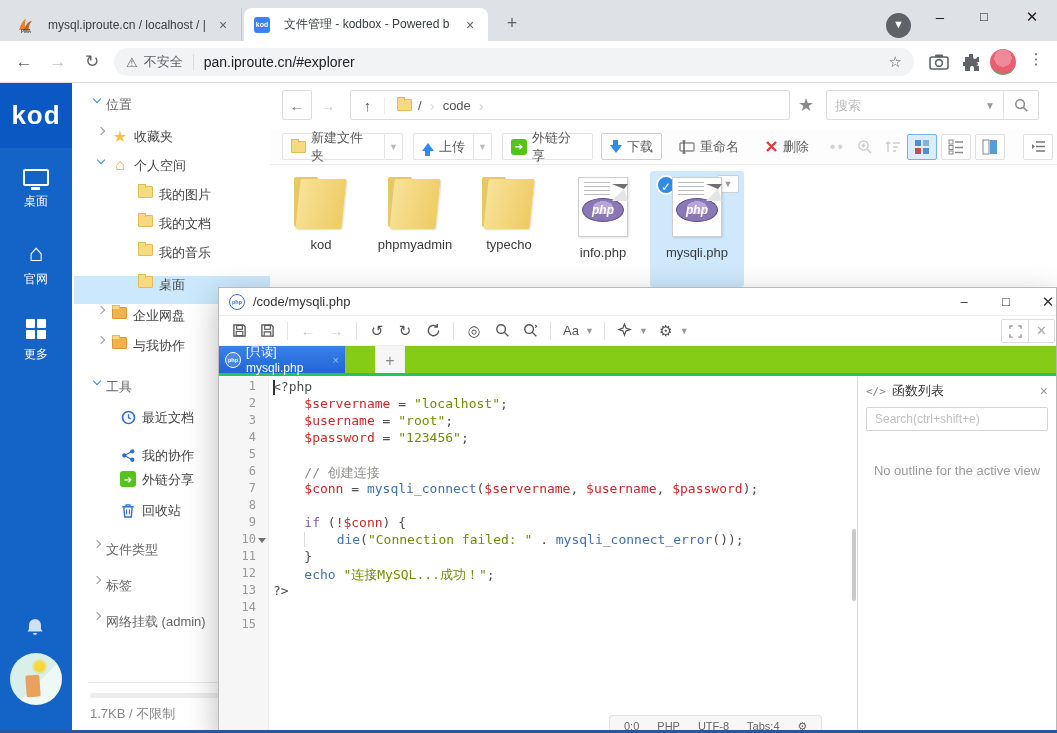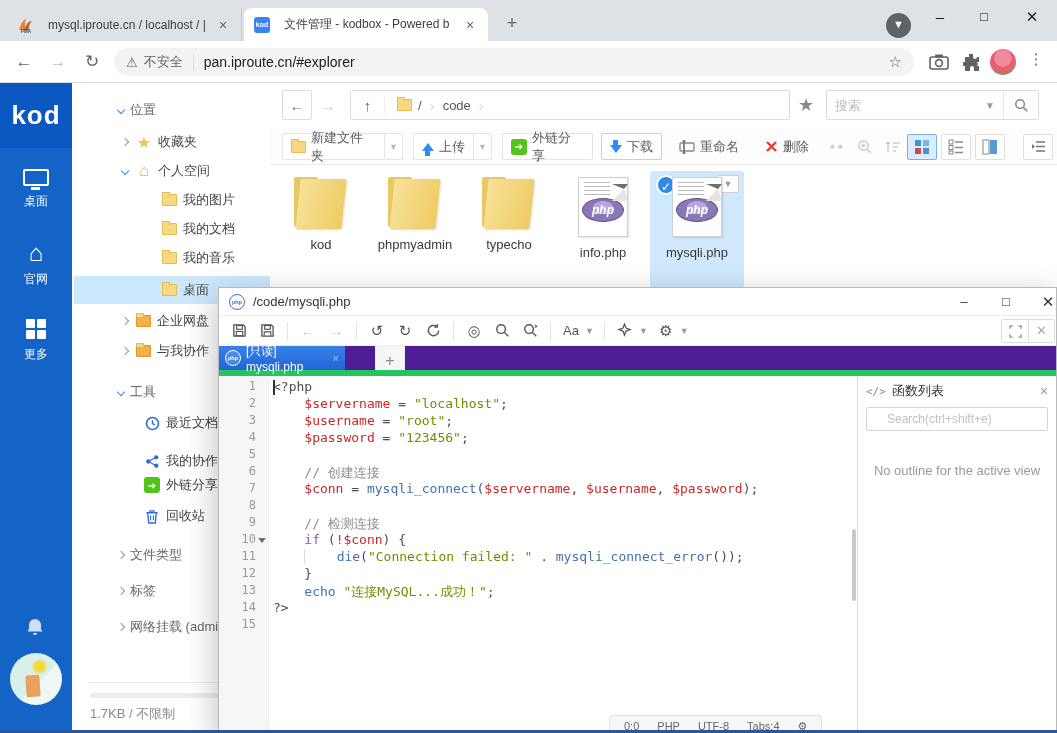--- a/index.html
+++ b/index.html
@@ -48,21 +48,21 @@
   .ri-home { font-size:24px; line-height:22px; font-weight:bold; }
   .ri-grid { width:20px; height:20px; display:grid; grid-template-columns:9px 9px; grid-template-rows:9px 9px; gap:2px; }
   .ri-grid i { background:#fff; border-radius:1px; }
   #rail-bell { position:absolute; left:24px; top:533px; }
   #rail-avatar { position:absolute; left:10px; top:570px; width:52px; height:52px; border-radius:50%; background:linear-gradient(135deg,#d9efe9 0 55%, #eef8f4 56%); overflow:hidden; }
   #rail-avatar .pot { position:absolute; left:16px; top:22px; width:14px; height:22px; background:#e8a25e; border-radius:2px; transform:rotate(-4deg); }
   #rail-avatar .flower { position:absolute; left:24px; top:8px; width:11px; height:11px; background:#f7d73e; border-radius:50%; box-shadow:0 0 0 2px rgba(247,215,62,.45); }
 
   
   #tree { position:absolute; left:72px; top:0; width:198px; height:650px; background:#fff; }
-  .trow { position:absolute; left:0; width:198px; height:28px; display:flex; align-items:center; font-size:13px; color:#444;margin-left:24px; }
+  .trow { position:absolute; left:0; width:198px; height:28px; display:flex; font-size:13px; color:#444; }
   .trow .lbl { margin-left:6px; white-space:nowrap; }
   .sechead { color:#666; }
   .ch { width:6px; height:6px; border-right:1.6px solid #999; border-bottom:1.6px solid #999; display:inline-block; flex:none; }
   .ch.right { transform:rotate(-45deg); }
   .ch.down { transform:rotate(45deg); border-color:#2d8cf0; }
   .ind0 { padding-left:22px; } .ind1 { padding-left:26px; } .ind2 { padding-left:58px; }
   .fld-s { width:15px; height:12px; background:#f7d981; border:1px solid #e4bc55; border-radius:1px; position:relative; flex:none; margin-left:8px; }
   .fld-s:before { content:""; position:absolute; top:-3px; left:-1px; width:6px; height:3px; background:#f7d981; border:1px solid #e4bc55; border-bottom:none; border-radius:1px 1px 0 0; }
   .fld-o { background:#f5b149; border-color:#dd9630; }
   .tico { width:16px; height:16px; flex:none; margin-left:8px; display:flex; align-items:center; justify-content:center; }
@@ -127,21 +127,21 @@
   #ed-title-text { font-size:13px; color:#333; margin-left:8px; }
   .ed-winbtn { position:absolute; top:0; width:38px; height:27px; text-align:center; line-height:27px; font-size:13px; color:#333; }
   #ed-min { left:726px; } #ed-max { left:768px; } #ed-close { left:810px; font-size:15px; }
   #ed-toolbar { position:relative; height:30px; border-bottom:1px solid #f0f0f0; display:flex; align-items:center; padding-left:8px; gap:4px; }
   .eico { width:24px; height:22px; display:flex; align-items:center; justify-content:center; color:#555; font-size:15px; }
   .eico.dis { color:#ccc; }
   .esep { width:1px; height:18px; background:#e3e3e3; margin:0 4px; }
   .ecaret { font-size:9px; color:#999; margin-left:-2px; margin-right:2px; }
   #ed-fs { position:absolute; left:782px; top:3px; width:28px; height:24px; border:1px solid #ddd; border-radius:2px 0 0 2px; display:flex; align-items:center; justify-content:center; }
   #ed-x { position:absolute; left:810px; top:3px; width:26px; height:24px; border:1px solid #ddd; border-left:none; border-radius:0 2px 2px 0; color:#aaa; text-align:center; line-height:22px; font-size:13px; }
-  #ed-tabs { height:30px; background:#4c1d95; border-bottom:6px solid #22c55e; display:flex; }
+  #ed-tabs { height:30px; background:#84cc16; border-bottom:3px solid #22c55e; display:flex; }
   #ed-tab-active { width:126px; background:linear-gradient(#3a80e8,#2166d6); color:#fff; font-size:12px; display:flex; align-items:center; padding:0 6px; gap:5px; }
   #ed-tab-active .php-mini { border-color:#fff; color:#fff; background:rgba(255,255,255,.15); }
   #ed-tab-x { color:#9cc0f5; font-size:11px; margin-left:auto; }
   #ed-tab-plus { width:30px; text-align:center; line-height:30px; color:#888; font-size:16px; margin-left:30px; border-left:1px solid #eee; border-right:1px solid #eee; background:#f6f6f6; }
 
   #ed-content { position:absolute; left:0; top:89px; width:837px; bottom:0; display:flex; }
   #gutter { width:50px; background:#f6f6f6; border-right:1px solid #ededed; padding-top:2px; }
   .gut-row { height:17px; line-height:17px; text-align:right; padding-right:12px; font:12px "DejaVu Sans Mono", monospace; color:#999; position:relative; }
   .fold { position:absolute; right:2px; top:6px; width:0; height:0; border-left:4px solid transparent; border-right:4px solid transparent; border-top:5px solid #707070; }
   #code { flex:1; padding:2px 0 0 4px; position:relative; overflow:hidden; }
@@ -149,21 +149,21 @@
   .tk-t { color:#4d4d4c; } .tk-v { color:#c82829; } .tk-s { color:#718c00; }
   .tk-c { color:#8e908c; } .tk-k { color:#8959a8; } .tk-f { color:#4271ae; }
   .tk-g { display:inline-block; width:0; height:15px; border-left:1px solid #dcdcdc; vertical-align:top; }
   #cursor { position:absolute; left:4px; top:3px; width:1.5px; height:15px; background:#333; }
   #code-scrollthumb { position:absolute; right:1px; top:152px; width:4px; height:72px; background:#c9c9c9; border-radius:2px; }
 
   #outline { width:199px; border-left:1px solid #d9d9d9; background:#fff; position:relative; }
   #outline-head { display:flex; align-items:center; height:28px; padding:0 8px; font-size:13px; color:#333; }
   #outline-tag { font:11px "DejaVu Sans Mono", monospace; color:#888; margin-right:6px; }
   #outline-close { margin-left:auto; color:#999; font-size:14px; }
-  #outline-search { margin:2px 8px; width:calc(100% - 16px); height:24px; border:1px solid #d5d5d5; border-radius:2px; font-size:12px; padding:0 20px; color:#1d4ed8; outline:none; font-family:inherit; }
+  #outline-search { margin:2px 8px; width:calc(100% - 16px); height:24px; border:1px solid #d5d5d5; border-radius:2px; font-size:12px; padding:0 8px; color:#1d4ed8; outline:none; font-family:inherit; }
   #outline-search::placeholder { color:#c0c0c0; }
   #outline-empty { text-align:center; margin-top:30px; font-size:13px; color:#9a9a9a; }
 
   #ed-status { position:absolute; left:390px; bottom:0; height:21px; background:#f7f7f7; border:1px solid #e2e2e2; border-bottom:none; border-radius:4px 4px 0 0; display:flex; align-items:center; gap:18px; padding:0 14px; font-size:11px; color:#666; }
 
   #bottomstrip { position:absolute; left:0; bottom:0; width:1057px; height:3px; background:#2b579a; }
 </style>
 </head>
 <body>
 
@@ -591,21 +591,20 @@
         <div id="cursor"></div>
         <div id="code-lines">
             <div class="code-row"><span class="tk-t">&lt;?php</span></div>
             <div class="code-row"><span class="tk-t">    </span><span class="tk-v">$servername</span><span class="tk-t"> = </span><span class="tk-s">"localhost"</span><span class="tk-t">;</span></div>
             <div class="code-row"><span class="tk-t">    </span><span class="tk-v">$username</span><span class="tk-t"> = </span><span class="tk-s">"root"</span><span class="tk-t">;</span></div>
             <div class="code-row"><span class="tk-t">    </span><span class="tk-v">$password</span><span class="tk-t"> = </span><span class="tk-s">"123456"</span><span class="tk-t">;</span></div>
             <div class="code-row"></div>
             <div class="code-row"><span class="tk-t">    </span><span class="tk-c">// 创建连接</span></div>
             <div class="code-row"><span class="tk-t">    </span><span class="tk-v">$conn</span><span class="tk-t"> = </span><span class="tk-f">mysqli_connect</span><span class="tk-t">(</span><span class="tk-v">$servername</span><span class="tk-t">, </span><span class="tk-v">$username</span><span class="tk-t">, </span><span class="tk-v">$password</span><span class="tk-t">);</span></div>
             <div class="code-row"></div>
-            <div class="code-row"><span class="tk-t">    </span><span class="tk-c">// 检测连接</span></div>
             <div class="code-row"><span class="tk-t">    </span><span class="tk-k">if</span><span class="tk-t"> (</span><span class="tk-v">!$conn</span><span class="tk-t">) {</span></div>
             <div class="code-row"><span class="tk-t">    </span><span class="tk-g"></span><span class="tk-t">    </span><span class="tk-f">die</span><span class="tk-t">(</span><span class="tk-s">"Connection failed: "</span><span class="tk-t"> . </span><span class="tk-f">mysqli_connect_error</span><span class="tk-t">());</span></div>
             <div class="code-row"><span class="tk-t">    }</span></div>
             <div class="code-row"><span class="tk-t">    </span><span class="tk-f">echo</span><span class="tk-t"> </span><span class="tk-s">"连接MySQL...成功！"</span><span class="tk-t">;</span></div>
             <div class="code-row"><span class="tk-t">?&gt;</span></div>
             <div class="code-row"></div>
           </div>
         <div id="code-scrollthumb"></div>
       </div>
       <div id="outline">

